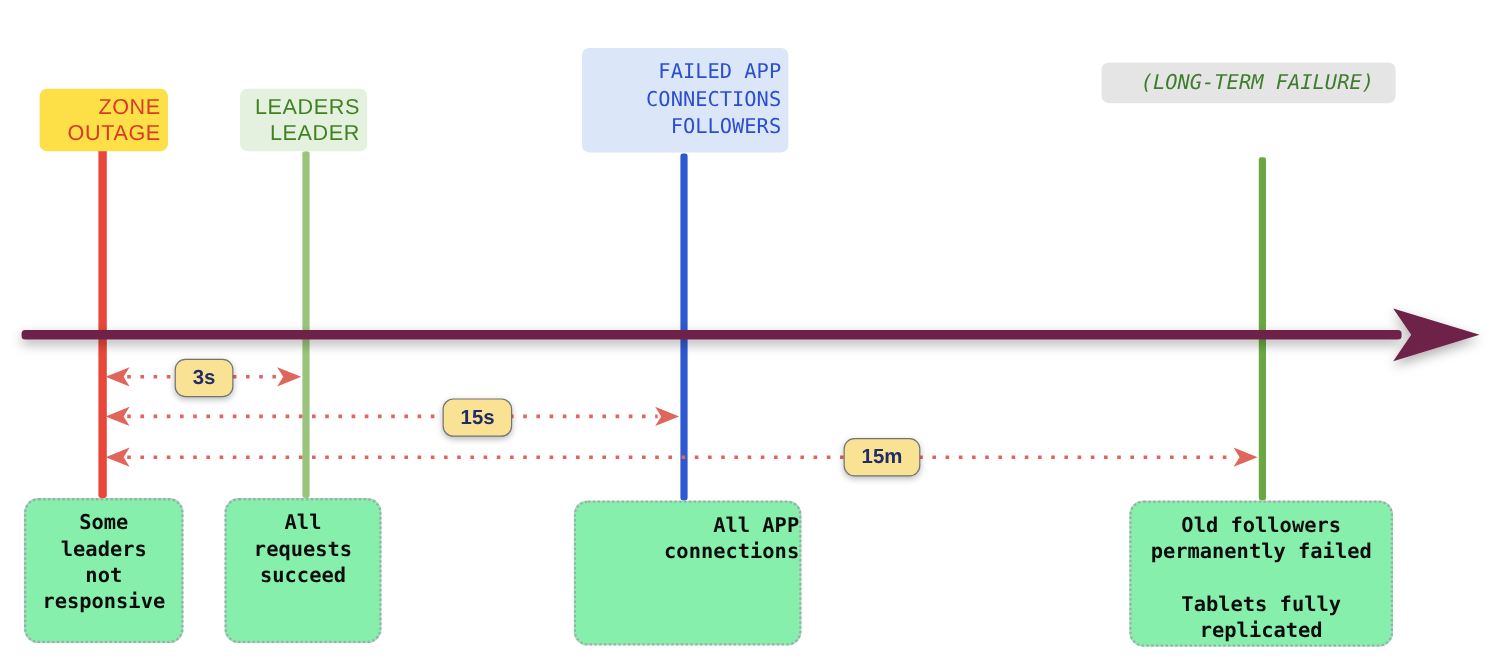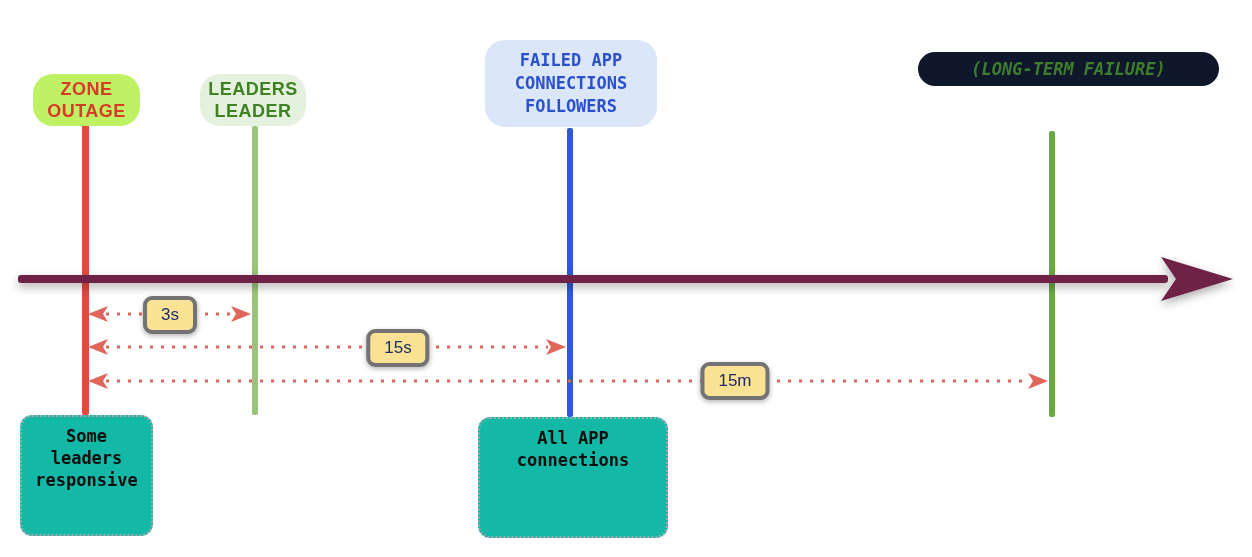--- a/index.html
+++ b/index.html
@@ -11,65 +11,65 @@
 
   
   .event-line { position:absolute; z-index:1; border-radius:2px; }
   .line-zone    { left:82px;   top:124px; width:7px; height:291px; background:#e8483c; }
   .line-leaders { left:252px;  top:126px; width:6px; height:289px; background:#9ac47c; }
   .line-failed  { left:567px;  top:128px; width:6px; height:289px; background:#2e59d0; }
   .line-long    { left:1049px; top:131px; width:6px; height:286px; background:#6ba845; }
 
   
   .event-label {
-    position:absolute; z-index:3; border-radius:20px; text-align:center;
-    font-weight:bold; box-sizing:border-box;
+    position:absolute; z-index:3; border-radius:6px; text-align:right;
+    font-weight:normal; box-sizing:border-box;
   }
   .label-zone {
     left:33px; top:74px; width:107px; padding:4px 6px;
-    background:#bef264; color:#d93a27;
+    background:#fde047; color:#d93a27;
     font-family:"Liberation Sans",sans-serif; font-size:18px; line-height:22px; letter-spacing:.5px;
   }
   .label-leaders {
     left:200px; top:74px; width:106px; padding:4px 6px;
     background:#e5f1df; color:#3f8222;
     font-family:"Liberation Sans",sans-serif; font-size:18px; line-height:22px; letter-spacing:.5px;
   }
   .label-failed {
     left:485px; top:40px; width:172px; padding:9px 6px;
     background:#dce6f9; color:#2b50cc; font-size:17px; line-height:23px;
   }
   .label-long {
-    left:918px; top:52px; width:301px; padding:5px 6px;
-    background:#0f172a; color:#3e7d2d; font-size:17px; line-height:24px;
+    left:918px; top:52px; width:245px; padding:5px 18px;
+    background:#e5e5e5; color:#3e7d2d; font-size:17px; line-height:24px;
   }
   .lbl-line.italic { font-style:italic; }
 
   
   .chip {
     position:absolute; z-index:4; transform:translate(-50%,-50%);
-    background:#f9e294; border:4px solid #737373; border-radius:9px;
-    color:#222c64; font-weight:normal; font-size:17px;
+    background:#f9e294; border:1px solid #737373; border-radius:9px;
+    color:#222c64; font-weight:bold; font-size:17px;
     font-family:"Liberation Sans",sans-serif; padding:5px 14px;
     box-shadow:0 2px 5px rgba(0,0,0,.28); white-space:nowrap;
   }
   .chip-3s  { left:170px; top:315px; }
   .chip-15s { left:398px; top:348px; }
   .chip-15m { left:735px; top:381px; }
 
   
   .note-box {
-    position:absolute; z-index:3; box-sizing:border-box; background:#14b8a6;
+    position:absolute; z-index:3; box-sizing:border-box; background:#86efac;
     border:2px dotted #a3a8ae; border-radius:12px; text-align:center;
     font-weight:bold; font-size:17px; color:#0d0d0d; padding-top:8px;
   }
   .note-line { min-height:22px; line-height:22px; }
   .note-zone    { left:20px;  top:415px; width:133px; height:121px; }
   .note-leaders { left:187px; top:415px; width:131px; height:121px; }
-  .note-failed  { left:478px; top:417px; width:190px; height:121px; }
+  .note-failed  { left:478px; top:417px; width:190px; height:121px;text-align:right; }
   .note-long    { left:941px; top:417px; width:220px; height:122px; }
 </style>
 </head>
 <body>
 
 <div class="canvas">
 
   <div class="event-line line-zone"></div>
   <div class="event-line line-leaders"></div>
   <div class="event-line line-failed"></div>
@@ -129,23 +129,36 @@
     <div class="lbl-line italic">(LONG-TERM FAILURE)</div>
   </div>
 
   <div class="chip chip-3s">3s</div>
   <div class="chip chip-15s">15s</div>
   <div class="chip chip-15m">15m</div>
 
   <div class="note-box note-zone">
     <div class="note-line">Some</div>
     <div class="note-line">leaders</div>
+    <div class="note-line">not</div>
     <div class="note-line">responsive</div>
   </div>
 
+  <div class="note-box note-leaders">
+    <div class="note-line">All</div>
+    <div class="note-line">requests</div>
+    <div class="note-line">succeed</div>
+  </div>
 
   <div class="note-box note-failed">
     <div class="note-line">All APP</div>
     <div class="note-line">connections</div>
   </div>
 
+  <div class="note-box note-long">
+    <div class="note-line">Old followers</div>
+    <div class="note-line">permanently failed</div>
+    <div class="note-line"></div>
+    <div class="note-line">Tablets fully</div>
+    <div class="note-line">replicated</div>
+  </div>
 
 </div>
 
 </body></html>

